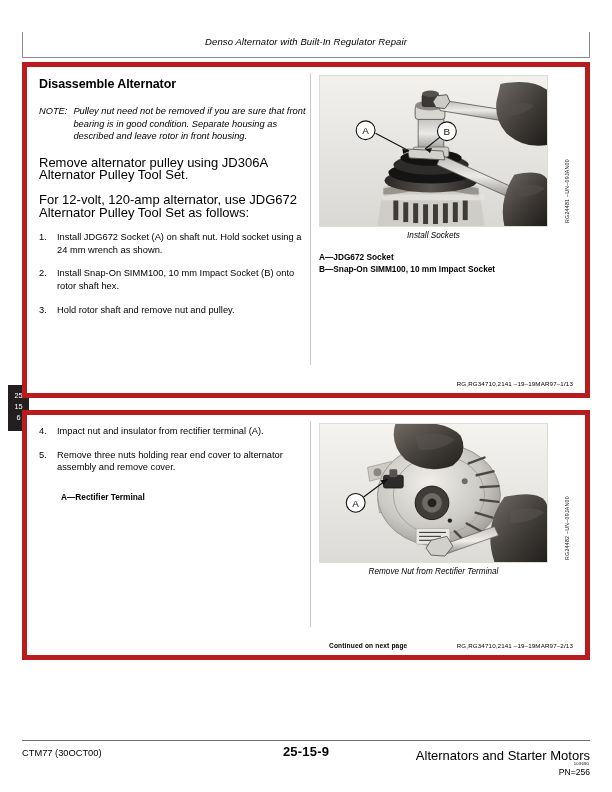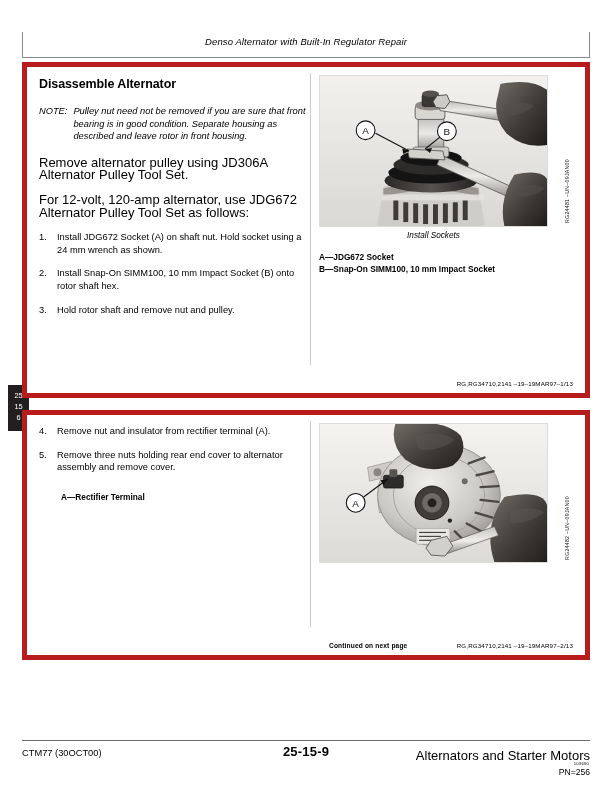--- a/index.html
+++ b/index.html
@@ -353,21 +353,21 @@
   </div>
 </div>
 
 <div class="panel" id="panel-2">
   <div class="col-divider"></div>
 
   <div class="col-left">
     <ol class="steps">
       <li>
         <span class="num">4.</span>
-        <span>Remove nut and insulator from rectifier terminal (A).</span>
+        <span>Impact nut and insulator from rectifier terminal (A).</span>
       </li>
       <li>
         <span class="num">5.</span>
         <span>Remove three nuts holding rear end cover to alternator assembly and remove cover.</span>
       </li>
     </ol>
 
     <div class="legend" style="margin-left:22px;margin-top:18px;">
       <div>A—Rectifier Terminal</div>
     </div>
@@ -447,20 +447,21 @@
           <path d="M120 124 L176 104 L180 113 L124 133 Z" fill="url(#metal2)" stroke="#5a5754" stroke-width="0.7"></path>
           <path d="M112 118 L128 114 L134 124 L126 134 L112 133 L107 126 Z" fill="#d2d0cb" stroke="#4d4a47" stroke-width="0.8"></path>
 
           <circle cx="36" cy="80" r="9.5" fill="#ffffff" stroke="#111" stroke-width="1.1"></circle>
           <text x="36" y="84" text-anchor="middle" font-family="Liberation Sans, sans-serif" font-size="10" fill="#111">A</text>
           <line x1="44" y1="74" x2="68" y2="56" stroke="#111" stroke-width="1.1"></line>
           <polygon points="68,56 61,57 64,62" fill="#111"></polygon>
         </svg>
       </div>
       <div class="photo-id" id="photo-2-id">RG24482   –UN–09JAN00</div>
+      <div class="caption">Remove Nut from Rectifier Terminal</div>
     </div>
   </div>
 
   <div class="panel-foot">
     <span class="continued">Continued on next page</span>
     <span class="code">RG,RG34710,2141   –19–19MAR97–2/13</span>
   </div>
 </div>
 
 <div class="page-footer-rule"></div>

